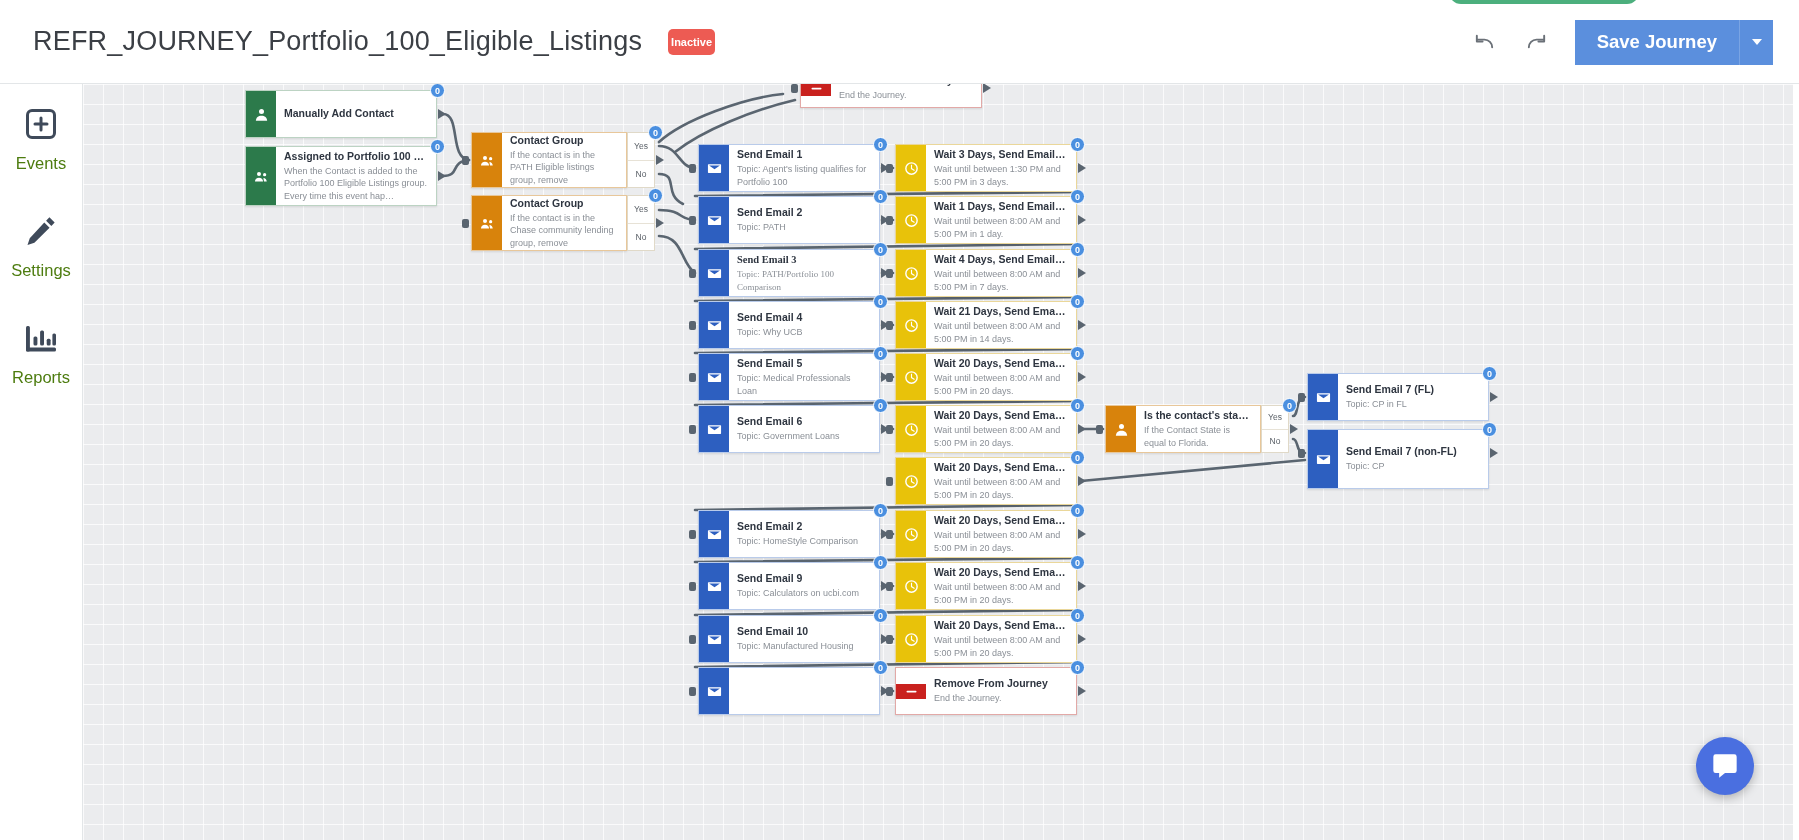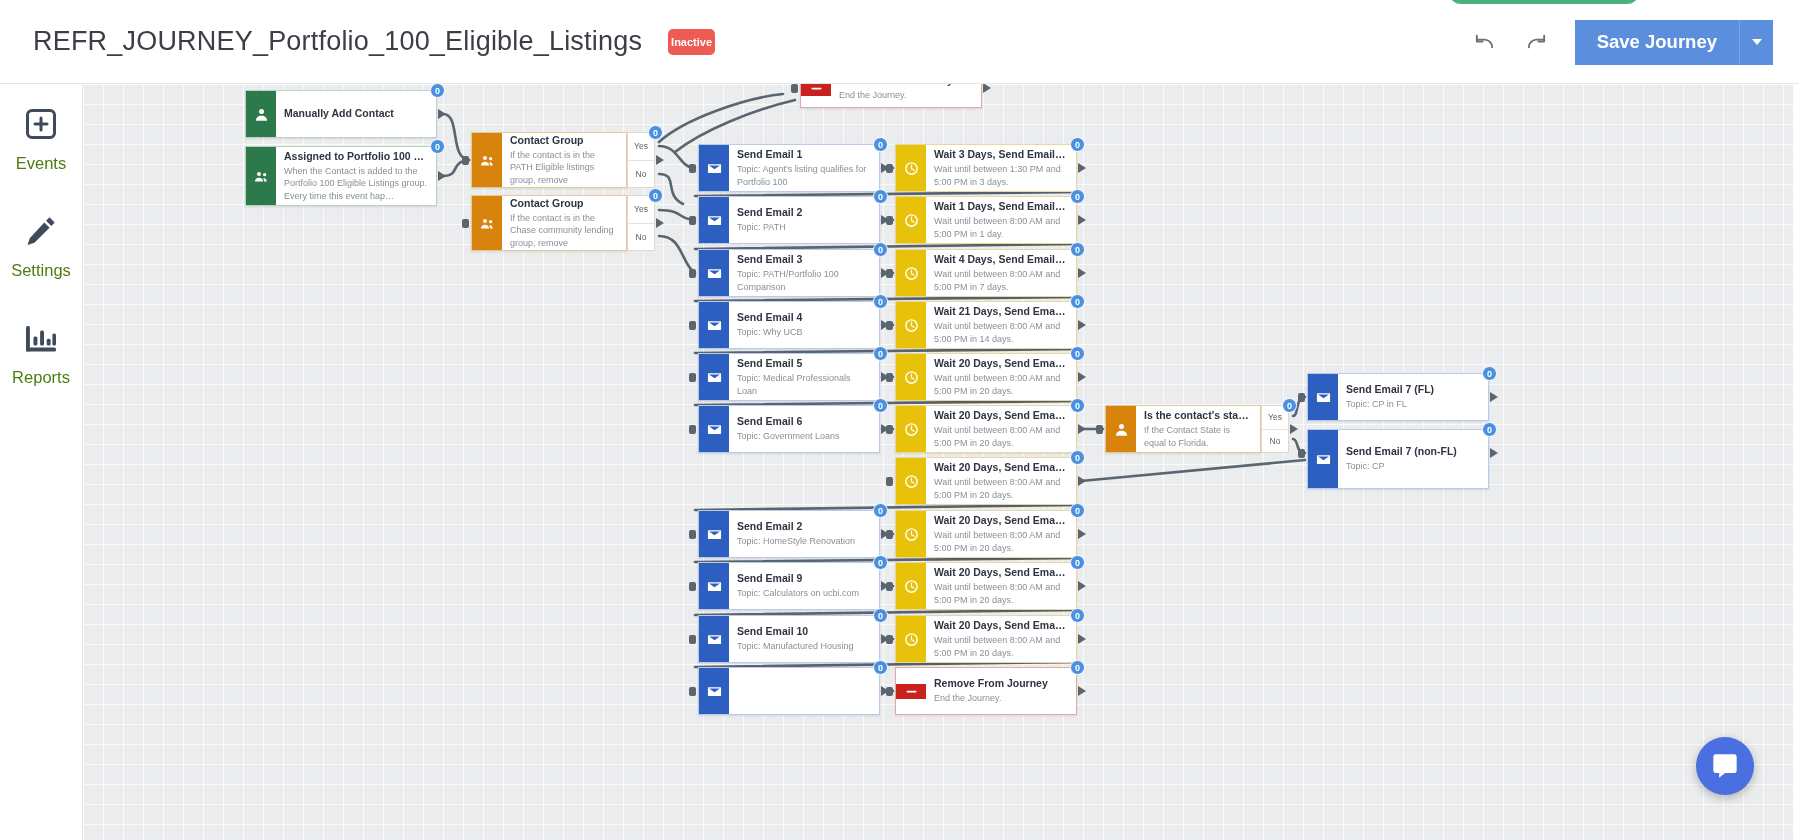--- a/index.html
+++ b/index.html
@@ -375,21 +375,21 @@
             </svg>
           </div>
           <div class="body">
             <div class="ttl">Send Email 2</div>
             <div class="sub">Topic: PATH</div>
           </div>
         </div>
         <div class="nub" style="left: 798px; top: 131px;"></div>
         <div class="nub-in" style="left: 606px; top: 131.5px;"></div>
         <div class="cbadge" style="left: 790px; top: 105px;">0</div>
-        <div class="node g-blue" style="left: 615px; top: 165px; width: 182px; height: 48px;">
+        <div class="node g-blue" style="left: 615px; top: 165px; width: 182px; height: 48px; font-family: Liberation Serif, serif;">
           <div class="ibox">
             <svg viewBox="0 0 24 24">
               <path d="M2.5 5h19a1 1 0 0 1 1 1v12a1 1 0 0 1-1 1h-19a1 1 0 0 1-1-1V6a1 1 0 0 1 1-1zm.9 2.2L12 13l8.6-5.8H3.4z"></path>
             </svg>
           </div>
           <div class="body">
             <div class="ttl">Send Email 3</div>
             <div class="sub">Topic: PATH/Portfolio 100 Comparison</div>
           </div>
         </div>
@@ -439,21 +439,21 @@
         <div class="nub-in" style="left: 606px; top: 340.5px;"></div>
         <div class="cbadge" style="left: 790px; top: 314px;">0</div>
         <div class="node g-blue" style="left: 615px; top: 426px; width: 182px; height: 48px;">
           <div class="ibox">
             <svg viewBox="0 0 24 24">
               <path d="M2.5 5h19a1 1 0 0 1 1 1v12a1 1 0 0 1-1 1h-19a1 1 0 0 1-1-1V6a1 1 0 0 1 1-1zm.9 2.2L12 13l8.6-5.8H3.4z"></path>
             </svg>
           </div>
           <div class="body">
             <div class="ttl">Send Email 2</div>
-            <div class="sub">Topic: HomeStyle Renovation</div>
+            <div class="sub">Topic: HomeStyle Comparison</div>
           </div>
         </div>
         <div class="nub" style="left: 798px; top: 445px;"></div>
         <div class="nub-in" style="left: 606px; top: 445.5px;"></div>
         <div class="cbadge" style="left: 790px; top: 419px;">0</div>
         <div class="node g-blue" style="left: 615px; top: 478px; width: 182px; height: 48px;">
           <div class="ibox">
             <svg viewBox="0 0 24 24">
               <path d="M2.5 5h19a1 1 0 0 1 1 1v12a1 1 0 0 1-1 1h-19a1 1 0 0 1-1-1V6a1 1 0 0 1 1-1zm.9 2.2L12 13l8.6-5.8H3.4z"></path>
             </svg>

